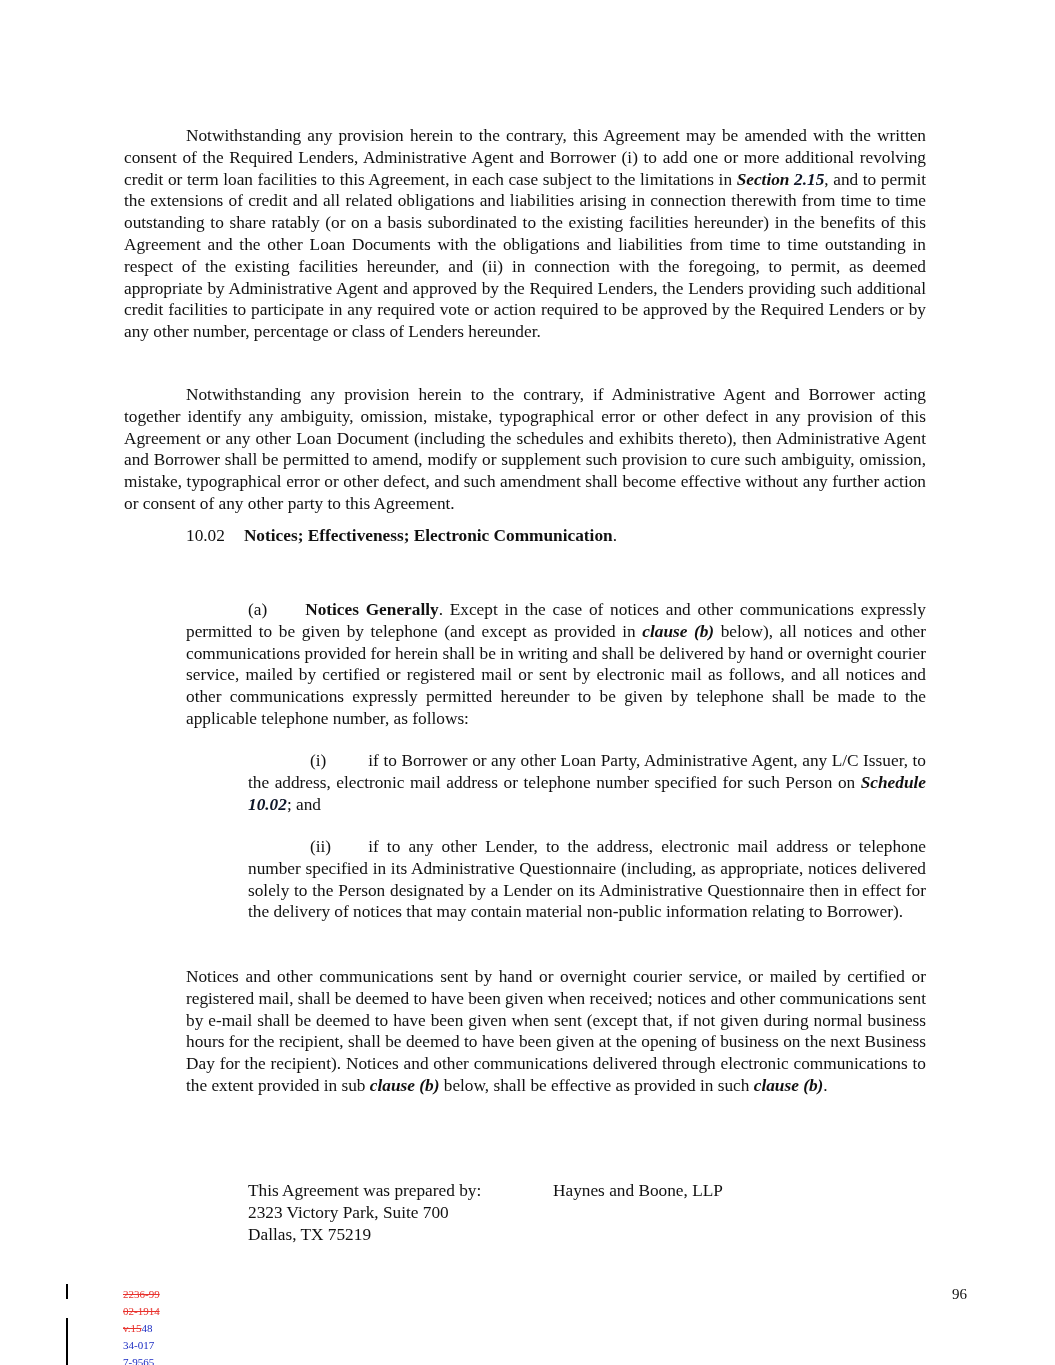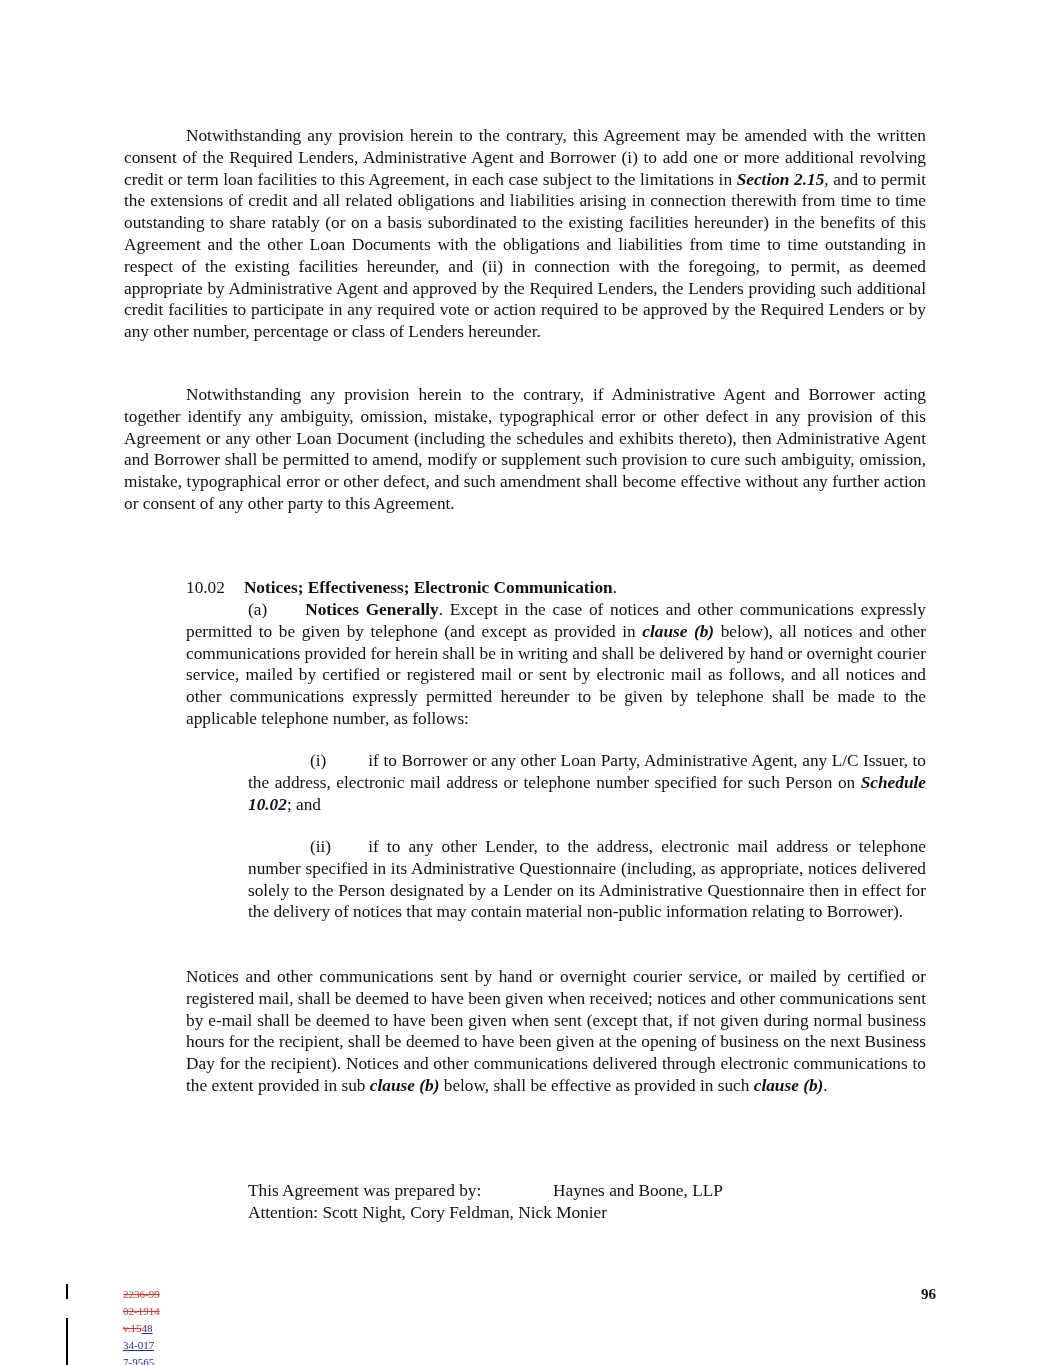--- a/index.html
+++ b/index.html
@@ -4,50 +4,51 @@
 <style>
   html, body { margin:0; padding:0; background:#ffffff; }
   body { width:1055px; height:1365px; position:relative; overflow:hidden;
          font-family:"Liberation Serif", serif; color:#111; font-size:17.3px; line-height:21.8px; }
   .p { position:absolute; text-align:justify; }
   .p::after { content:""; }
   .x { font-weight:bold; font-style:italic; }
   .xref { color:#0f172a; font-weight:bold; font-style:italic; }
   b { font-weight:bold; }
   .indent1 { text-indent:62px; }
-  .heading { position:absolute; left:186px; top:577px; }
+  .heading { position:absolute; left:186px; top:525px; }
   .tab { display:inline-block; }
   .prep { position:absolute; left:248px; top:1180px; line-height:22px; }
   .prep .row { white-space:nowrap; }
   .footer-bar { position:absolute; left:66px; width:2px; background:#000; }
   .docid { position:absolute; left:123px; top:1286px; font-size:11px; line-height:17px; font-family:"Liberation Serif", serif; }
   .del { color:#e8322d; text-decoration:line-through; }
-  .ins { color:#1a2bc2; text-decoration:underline; }
-  .pagenum { position:absolute; left:921px; top:1284px; font-size:15px;font-weight:bold; }
+  .ins { color:#1a2bc2; }
+  .pagenum { position:absolute; left:952px; top:1284px; font-size:15px; }
 </style>
 </head>
 <body>
 
 <div class="p indent1" style="left:124px; top:125px; width:802px;"><span>Notwithstanding any provision herein to the contrary, this Agreement may be amended with the written consent of the Required Lenders, Administrative Agent and Borrower (i) to add one or more additional revolving credit or term loan facilities to this Agreement, in each case subject to the limitations in </span><span class="x"><span>Section </span><span class="xref">2.15</span></span><span>, and to permit the extensions of credit and all related obligations and liabilities arising in connection therewith from time to time outstanding to share ratably (or on a basis subordinated to the existing facilities hereunder) in the benefits of this Agreement and the other Loan Documents with the obligations and liabilities from time to time outstanding in respect of the existing facilities hereunder, and (ii) in connection with the foregoing, to permit, as deemed appropriate by Administrative Agent and approved by the Required Lenders, the Lenders providing such additional credit facilities to participate in any required vote or action required to be approved by the Required Lenders or by any other number, percentage or class of Lenders hereunder.</span></div>
 
 <div class="p indent1" style="left:124px; top:384px; width:802px;">Notwithstanding any provision herein to the contrary, if Administrative Agent and Borrower acting together identify any ambiguity, omission, mistake, typographical error or other defect in any provision of this Agreement or any other Loan Document (including the schedules and exhibits thereto), then Administrative Agent and Borrower shall be permitted to amend, modify or supplement such provision to cure such ambiguity, omission, mistake, typographical error or other defect, and such amendment shall become effective without any further action or consent of any other party to this Agreement.</div>
 
 <div class="heading"><span>10.02</span><span class="tab" style="width:19px;"></span><b>Notices; Effectiveness; Electronic Communication</b><span>.</span></div>
 
 <div class="p" style="left:186px; top:599px; width:740px; text-indent:62px;"><span>(a)</span><span class="tab" style="width:38px;"></span><b>Notices Generally</b><span>. Except in the case of notices and other communications expressly permitted to be given by telephone (and except as provided in </span><span class="x">clause (b)</span><span> below), all notices and other communications provided for herein shall be in writing and shall be delivered by hand or overnight courier service, mailed by certified or registered mail or sent by electronic mail as follows, and all notices and other communications expressly permitted hereunder to be given by telephone shall be made to the applicable telephone number, as follows:</span></div>
 
 <div class="p" style="left:248px; top:750px; width:678px; text-indent:62px;"><span>(i)</span><span class="tab" style="width:42px;"></span><span>if to Borrower or any other Loan Party, Administrative Agent, any L/C Issuer, to the address, electronic mail address or telephone number specified for such Person on </span><span class="x"><span>Schedule </span><span class="xref">10.02</span></span><span>; and</span></div>
 
 <div class="p" style="left:248px; top:836px; width:678px; text-indent:62px;"><span>(ii)</span><span class="tab" style="width:37px;"></span><span>if to any other Lender, to the address, electronic mail address or telephone number specified in its Administrative Questionnaire (including, as appropriate, notices delivered solely to the Person designated by a Lender on its Administrative Questionnaire then in effect for the delivery of notices that may contain material non-public information relating to Borrower).</span></div>
 
 <div class="p" style="left:186px; top:966px; width:740px;"><span>Notices and other communications sent by hand or overnight courier service, or mailed by certified or registered mail, shall be deemed to have been given when received; notices and other communications sent by e-mail shall be deemed to have been given when sent (except that, if not given during normal business hours for the recipient, shall be deemed to have been given at the opening of business on the next Business Day for the recipient). Notices and other communications delivered through electronic communications to the extent provided in sub </span><span class="x">clause (b)</span><span> below, shall be effective as provided in such </span><span class="x">clause (b)</span><span>.</span></div>
 
 <div class="prep">
   <div class="row"><span style="display:inline-block; width:305px;">This Agreement was prepared by:</span><span>Haynes and Boone, LLP</span></div>
-  <div class="row">Attention: Scott Night, Cory Feldman, Nick Monier</div>
+  <div class="row">2323 Victory Park, Suite 700</div>
+  <div class="row">Dallas, TX 75219</div>
 </div>
 
 <div class="footer-bar" style="top:1284px; height:15px;"></div>
 <div class="footer-bar" style="top:1318px; height:47px;"></div>
 
 <div class="docid">
   <div><span class="del">2236-99</span></div>
   <div><span class="del">02-1914</span></div>
   <div><span class="del">v.15</span><span class="ins">48</span></div>
   <div><span class="ins">34-017</span></div>

